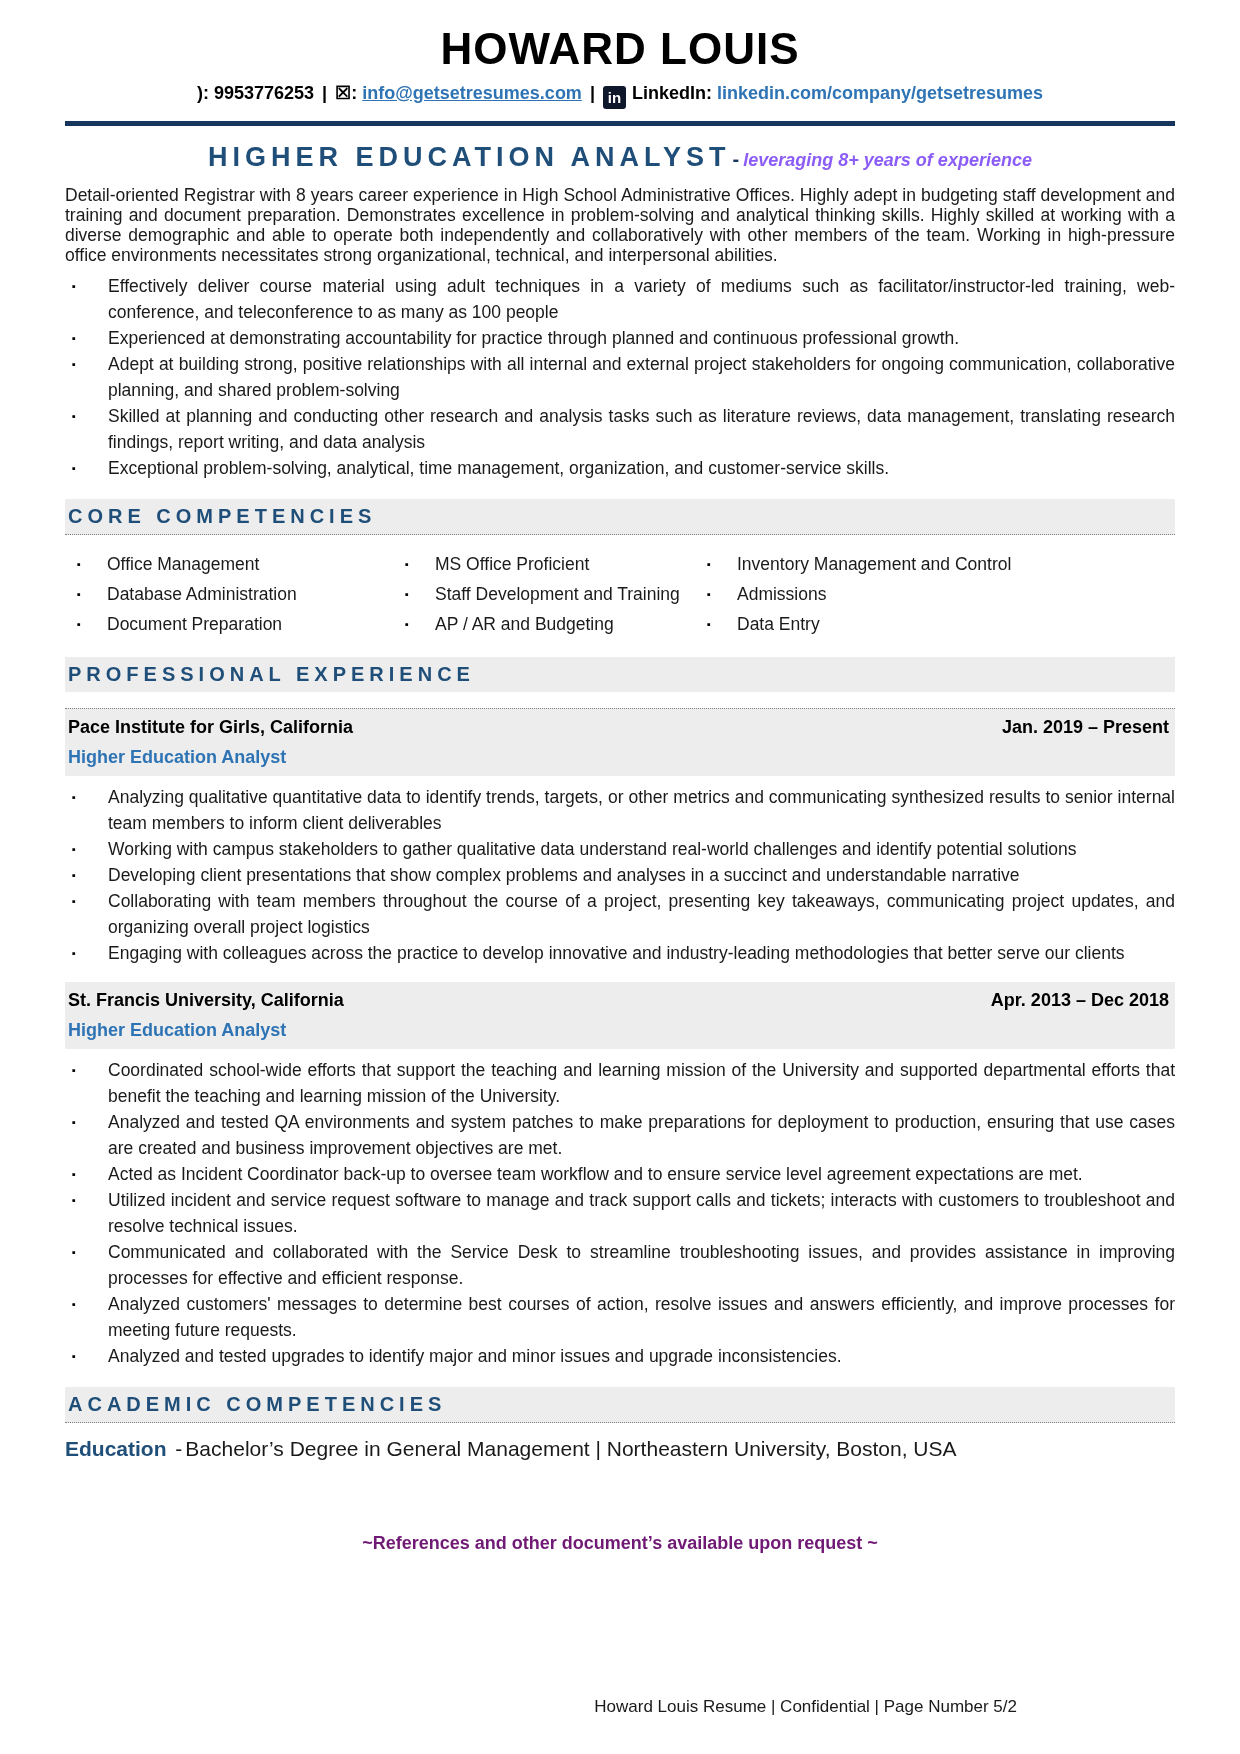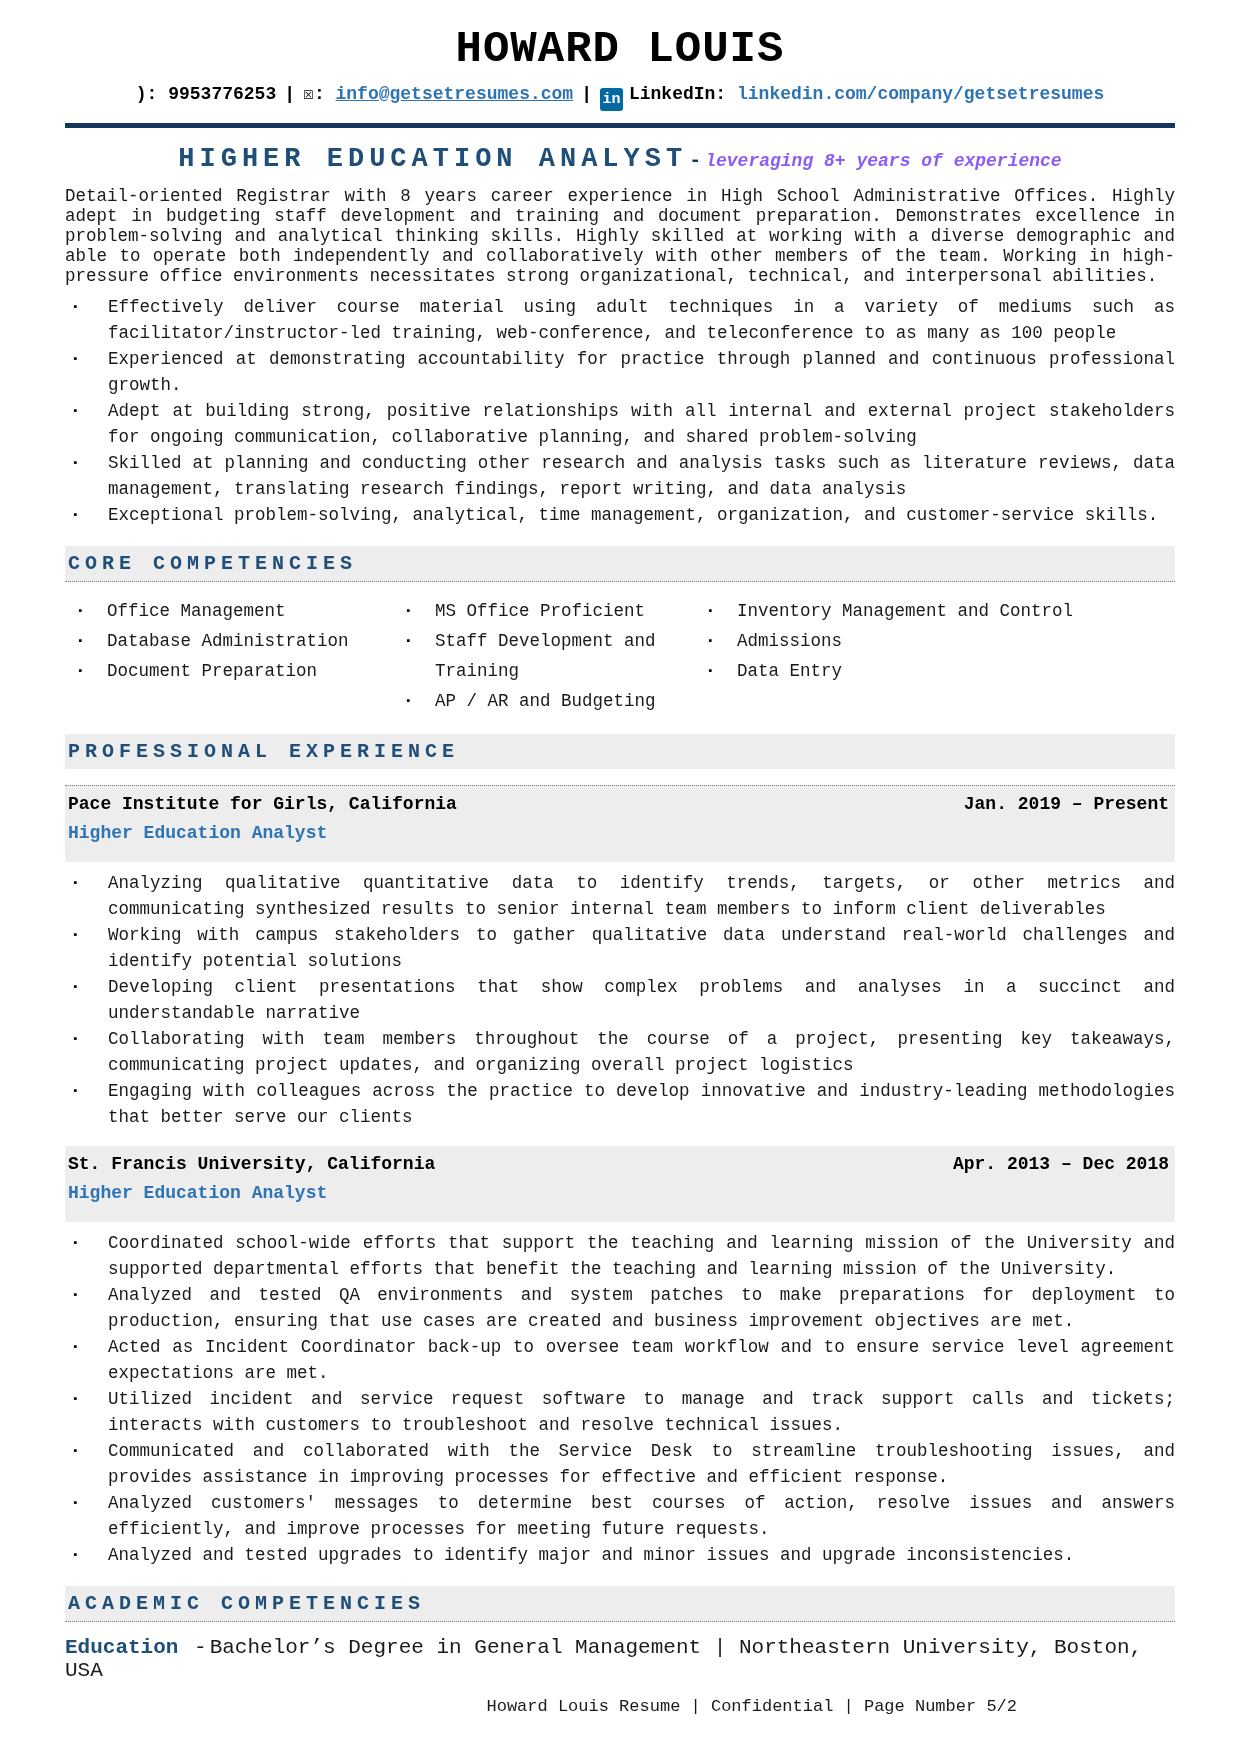--- a/index.html
+++ b/index.html
@@ -1,32 +1,32 @@
 <!DOCTYPE html>
 <html><head>
 <meta charset="utf-8">
 <style>
   html,body { margin:0; padding:0; background:#ffffff; }
   .page {
     position:relative; width:1240px; height:1754px; margin:0 auto;
     background:#ffffff; overflow:hidden;
-    font-family:Liberation Mono, monospace; color:#1a1a1a;
+    font-family:Liberation Sans, sans-serif; color:#1a1a1a;
   }
   .content { padding:24px 65px 0 65px; }
 
   
   .name { margin:0; text-align:center; font-size:44px; font-weight:bold; color:#000; letter-spacing:1px; }
   .contact { margin-top:8px; text-align:center; font-size:18px; font-weight:bold; color:#000; }
   .contact .sep { margin:0 8px; }
   .ic { font-weight:bold; }
   .email-link { color:#2E74B5; text-decoration:underline; cursor:pointer; }
   .url-link { color:#2E74B5; text-decoration:none; cursor:pointer; }
   .li-badge {
     display:inline-block; width:23px; height:23px; line-height:23px; margin:0 6px 0 0;
-    background:#0369a1; color:#ffffff; font-size:15px; font-weight:bold;
+    background:#0f172a; color:#ffffff; font-size:15px; font-weight:bold;
     text-align:center; border-radius:3px; vertical-align:-4px;
   }
   .rule { height:5px; background:#17365D; margin:12px 0 0 0; }
 
   
   .title-line { margin-top:16px; text-align:center; }
   .role { color:#1F4E79; font-size:27px; font-weight:bold; letter-spacing:5px; }
   .dash { color:#17365D; font-size:20px; font-weight:bold; margin:0 4px 0 2px; }
   .tagline { color:#8b5cf6; font-size:18px; font-weight:bold; font-style:italic; }
 
@@ -46,21 +46,21 @@
   .dot { flex:0 0 36px; padding-left:7px; font-size:11px; line-height:26px; color:#000; }
   .t { flex:1; text-align:justify; }
 
   
   .cc { margin-top:14px; display:grid; grid-template-columns:328px 302px 1fr; }
   .cc .b { line-height:30px; }
   .cc .dot { flex:0 0 30px; padding-left:12px; line-height:30px; }
   .cc .t { text-align:left; }
 
   
-  .job-band { margin-top:16px; background:#EDEDED; padding:8px 6px 19px 3px; }
+  .job-band { margin-top:16px; background:#EDEDED; padding:8px 6px 8px 3px; }
   .job-band.dotted-top { border-top:1px dotted #7f7f7f; }
   .job-row { display:flex; justify-content:space-between; align-items:baseline; }
   .employer { font-size:18px; font-weight:bold; color:#000; }
   .dates { font-size:18px; font-weight:bold; color:#000; }
   .job-title { margin-top:9px; font-size:18px; font-weight:bold; color:#2E74B5; }
 
   
   .edu { margin:14px 0 0 0; font-size:21px; }
   .edu .lbl { color:#1F4E79; font-weight:bold; }
   .edu .edash { margin:0 3px; }

